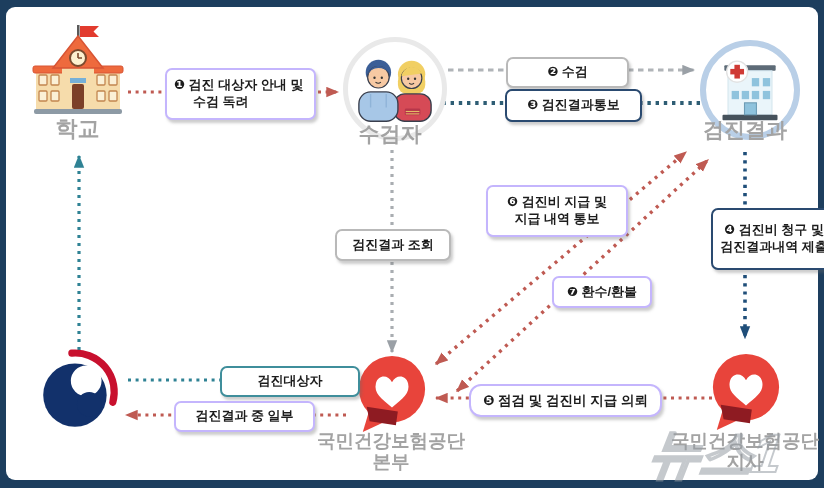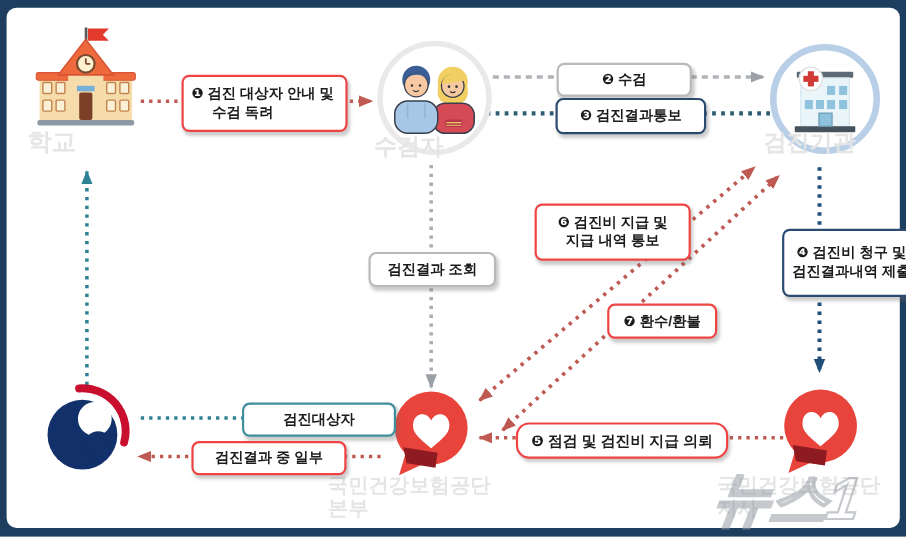--- a/index.html
+++ b/index.html
@@ -9,38 +9,38 @@
     font-family:"Liberation Sans","DejaVu Sans",sans-serif;
   }
   .inner{position:absolute;left:6px;top:7px;right:6px;bottom:8px;background:#ffffff;border-radius:9px;}
   .arrows{position:absolute;left:0;top:0;width:824px;height:488px;z-index:1;pointer-events:none;}
   .labelbox{
     position:absolute;z-index:5;background:#fff;border-radius:7px;
     display:flex;flex-direction:column;align-items:center;justify-content:center;
     font-weight:bold;color:#1c1c1c;font-size:13px;line-height:1.3;
     box-shadow:2px 3px 3px rgba(110,110,110,.35);text-align:left;white-space:nowrap;
   }
-  .b-red{border:2px solid #ef4444;}
+  .b-red{border:2px solid #c4b5fd;}
   .b-navy{border:2px solid #2a4a70;}
   .b-gray{border:2px solid #b9b9b9;}
   .b-teal{border:2px solid #3f8e9b;margin-left:44px;}
   .l1,.l2{display:block;}
   .box1{left:165px;top:68px;width:140px;height:48px;align-items:flex-start;padding-left:7px;text-align:left;}
   .box1 .l2{padding-left:19px;text-align:center;}
   .box2{left:506px;top:57px;width:119px;height:27px;}
   .box3{left:505px;top:89px;width:133px;height:29px;}
   .box4{left:691px;top:208px;width:122px;height:58px;margin-left:20px;}
   .box5{left:469px;top:384px;width:189px;height:29px;font-size:13.5px;border-radius:12px;}
   .box6{left:486px;top:185px;width:138px;height:48px;}
   .box7{left:552px;top:276px;width:96px;height:28px;}
   .boxq{left:335px;top:229px;width:112px;height:28px;}
   .boxt{left:176px;top:366px;width:136px;height:27px;}
   .boxr{left:174px;top:401px;width:137px;height:27px;}
   .nodelabel{
-    position:absolute;z-index:4;font-weight:bold;color:#e5e5e5;text-align:left;line-height:1.15;
+    position:absolute;z-index:4;font-weight:bold;color:#a3a3a3;text-align:center;line-height:1.15;
   }
   .lbl-school{left:25px;top:116px;width:105px;font-size:22px;}
   .lbl-exam{left:340px;top:122px;width:100px;font-size:21px;}
   .lbl-inst{left:694px;top:118px;width:102px;font-size:21px;}
   .lbl-moe{left:14px;top:424px;width:128px;font-size:21px;}
   .lbl-hq{left:298px;top:430px;width:186px;font-size:18.5px;}
   .lbl-br{left:652px;top:430px;width:186px;font-size:18.5px;}
   .icon{position:absolute;z-index:3;}
   .ring{
     position:absolute;z-index:2;background:#fff;border-radius:50%;
@@ -151,21 +151,21 @@
       <rect x="16" y="38" width="8" height="9" fill="#8fc3dd"></rect>
       <rect x="27" y="38" width="8" height="9" fill="#8fc3dd"></rect>
       <rect x="38" y="38" width="8" height="9" fill="#8fc3dd"></rect>
       <rect x="50" y="38" width="8" height="9" fill="#8fc3dd"></rect>
       <rect x="30" y="51" width="13" height="13" fill="#8fc3dd" stroke="#6d9cb5" stroke-width="1.2"></rect>
       <circle cx="22" cy="17" r="11.5" fill="#ffffff" stroke="#e2e2e2" stroke-width="1.5"></circle>
       <rect x="19" y="9.5" width="6" height="15" fill="#cf3a35"></rect>
       <rect x="14.5" y="14" width="15" height="6" fill="#cf3a35"></rect>
     </svg>
   </div>
-  <div class="nodelabel lbl-inst">검진기관</div>
+  <div class="nodelabel lbl-inst">검진결과</div>
 
   <svg class="icon" style="left:35px;top:347px;" width="86" height="86" viewBox="0 0 84 84">
     <path d="M36,6 A38,38 0 0 1 76,54" stroke="#c8102e" stroke-width="7" fill="none" stroke-linecap="round"></path>
     <circle cx="39" cy="47" r="31" fill="#12316b"></circle>
     <circle cx="50" cy="33" r="15" fill="#ffffff"></circle>
     <circle cx="53" cy="56" r="12" fill="#12316b"></circle>
   </svg>
 
   <svg class="icon" style="left:355px;top:352px;" width="74" height="82" viewBox="0 0 76 84">
     <polygon points="14,62 8,82 34,70" fill="#e8443b"></polygon>

